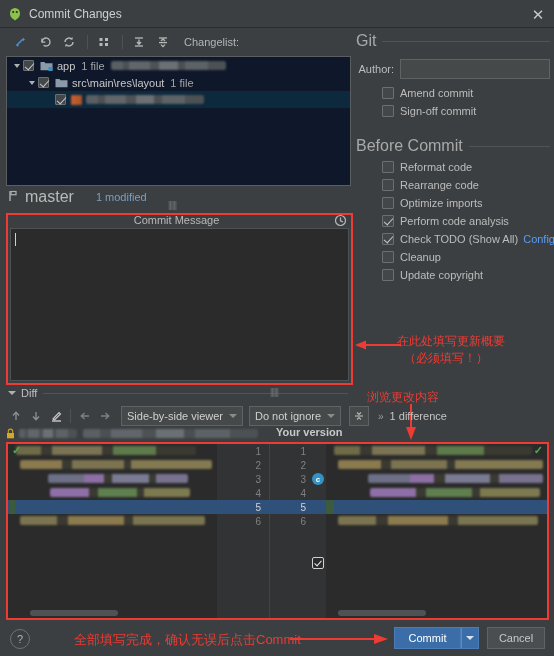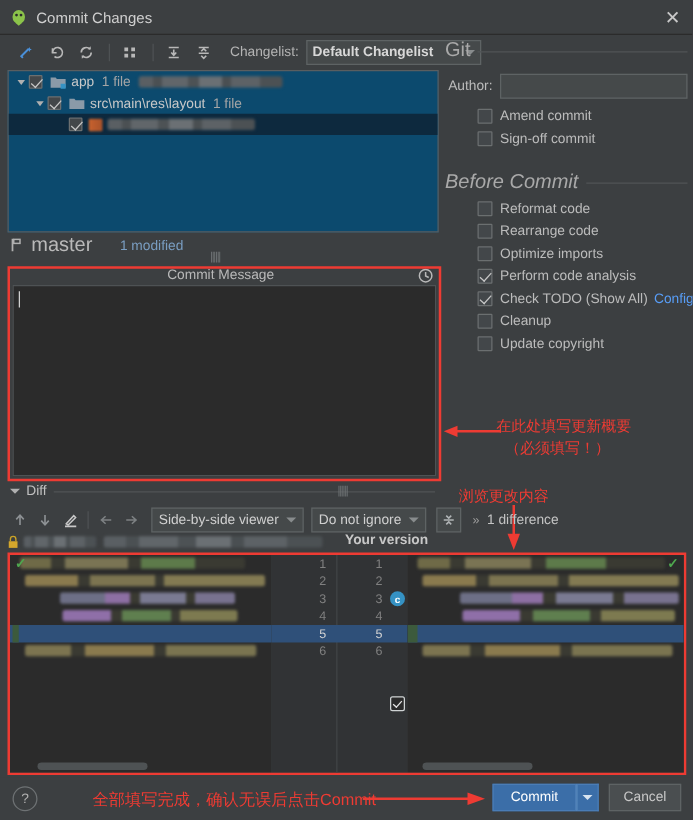--- a/index.html
+++ b/index.html
@@ -69,21 +69,21 @@
   .cbox.checked::after {
     content: ""; position: absolute; left: 3px; top: 0px; width: 4px; height: 8px;
     border: solid #c8c8c8; border-width: 0 1.6px 1.6px 0; transform: rotate(42deg);
   }
   .cb-lbl { font-size: 11px; color: #bcbcbc; white-space: nowrap; }
   .link { color: #589df6; margin-left: 5px; cursor: pointer; }
 
   
   .treebox {
     position: absolute; left: 6px; top: 56px; width: 345px; height: 130px;
-    background: #0c4a6e; border: 1px solid #5a5e60;
+    background: #0f172a; border: 1px solid #5a5e60;
   }
   .tr-row { display: flex; align-items: center; height: 17px; padding-left: 4px; white-space: nowrap; }
   .tr-row.sel { background: #0d293e; }
   .twisty { width: 12px; display: flex; align-items: center; justify-content: center; cursor: pointer; }
   .twisty i { width:0;height:0;border-left:4px solid #b0b0b0;border-top:3.5px solid transparent;
               border-bottom:3.5px solid transparent; display:block; transform: rotate(90deg); }
   .folder { width: 13px; height: 12px; margin: 0 4px 0 2px; flex: none; }
   .tr-name { font-size: 11px; color: #c8c8c8; }
   .tr-meta { font-size: 11px; color: #a5a5a5; margin-left: 6px; }
   .blur {
@@ -270,45 +270,41 @@
     </span>
     <span class="tb-btn">
       <svg width="14" height="14" viewBox="0 0 14 14">
         <path d="M3 3 H11" stroke="#b8b8b8" stroke-width="1.3"></path>
         <path d="M5 6 L7 4 L9 6" stroke="#b8b8b8" stroke-width="1.3" fill="none"></path>
         <path d="M3 7.6 H11" stroke="#b8b8b8" stroke-width="1.3"></path>
         <path d="M5 9.6 L7 11.6 L9 9.6" stroke="#b8b8b8" stroke-width="1.3" fill="none"></path>
       </svg>
     </span>
     <span class="cl-label">Changelist:</span>
-    <span class="cl-combo">
-      <span class="cl-val">Default Changelist</span>
-      <span class="caret"></span>
-    </span>
   </div>
 
   <div class="rightpanel">
     <div class="grp-title">
       <span class="t">Git</span>
       <span class="line"></span>
     </div>
     <div class="author-row">
       <span class="author-lbl">Author:</span>
       <input class="author-input" type="text" value="" style="">
     </div>
     <div class="cb-row">
       <span class="cbox"></span>
       <span class="cb-lbl">Amend commit</span>
     </div>
     <div class="cb-row">
       <span class="cbox"></span>
       <span class="cb-lbl">Sign-off commit</span>
     </div>
 
-    <div class="grp-title" style="margin-top:14px;font-style:italic;">
+    <div class="grp-title" style="margin-top:14px;">
       <span class="t">Before Commit</span>
       <span class="line"></span>
     </div>
     <div style="margin-top:6px;">
       <div class="cb-row">
         <span class="cbox"></span>
         <span class="cb-lbl">Reformat code</span>
       </div>
       <div class="cb-row">
         <span class="cbox"></span>

